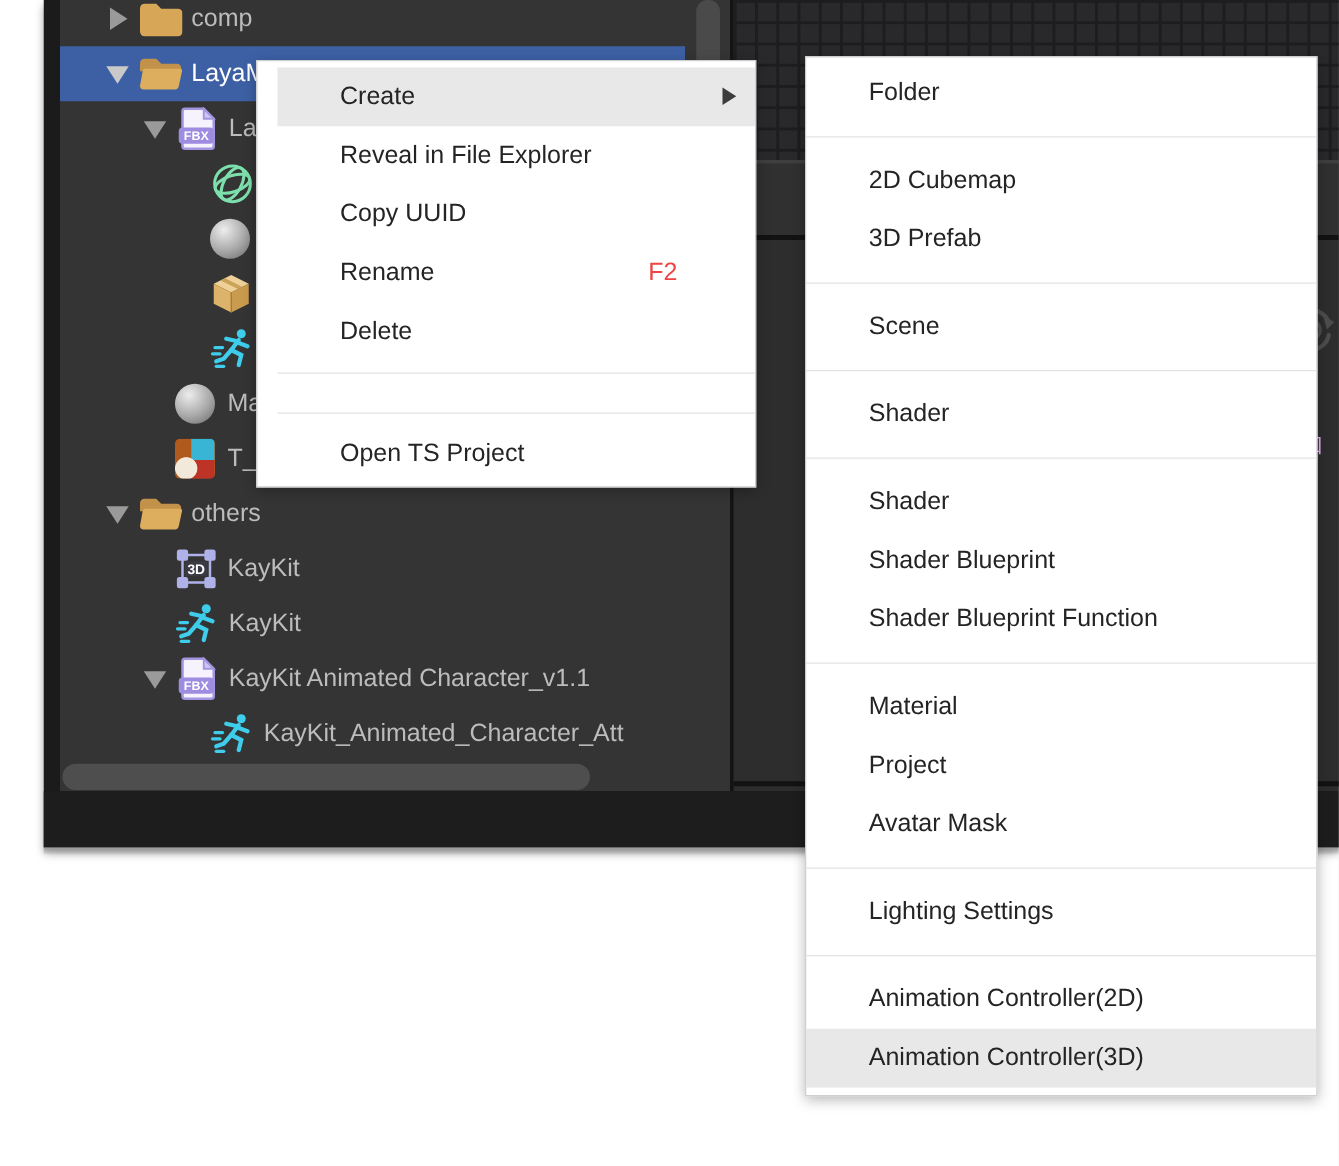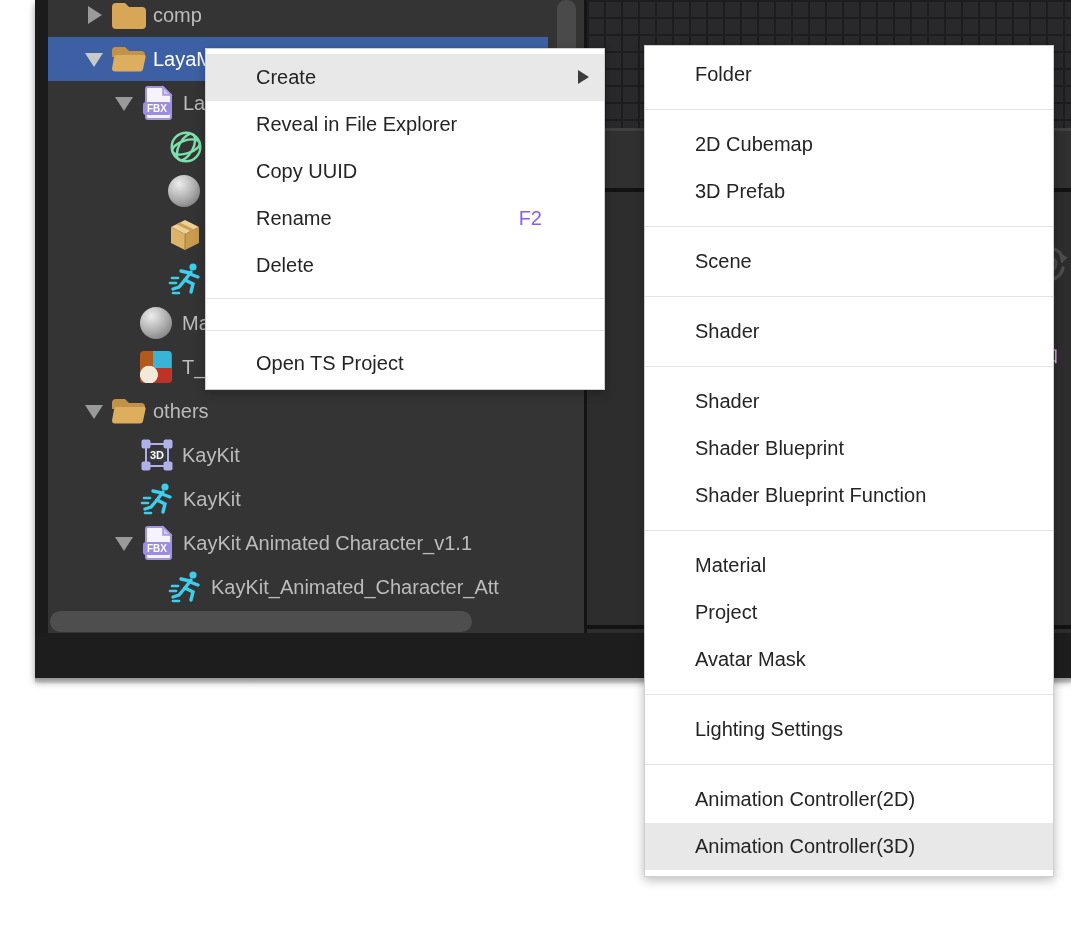--- a/index.html
+++ b/index.html
@@ -58,27 +58,27 @@
   .rp-toolbar { height:57px; background:#303030; }
   .rp-line2 { height:4px; background:#121212; }
   .rp-lower { position:relative; height:437px; background:#2d2d2d; border-bottom:4px solid #121212; }
   .loop-wrap { position:absolute; left:438px; top:48px; }
   .clipped-cn { position:absolute; left:430px; top:152px; color:#f0abfc; font-size:19px; }
 
   .bottom-strip { position:absolute; left:0; top:633px; width:100%; height:45px; background:#1d1d1d; }
 
   
   .menu { position:absolute; background:#ffffff; border:1px solid #cfcfcf;
-          box-shadow:0 3px 10px rgba(0,0,0,.28); font-size:20px; color:#242424; }
+          box-shadow:0 3px 10px rgba(0,0,0,.28); font-size:20px; color:#242424;padding-left:16px; }
   .menu1 { left:205px; top:48px; width:400px; height:342px; padding-top:5px; z-index:10; }
   .menu2 { left:606px; top:45px; width:410px; padding:5px 0 6px 0; z-index:11;margin-left:38px; }
   .mitem { position:relative; height:47px; line-height:47px; padding-left:50px;
            white-space:nowrap; cursor:default; }
   .mitem.hl { background:#e8e8e8; }
-  .mshortcut { position:absolute; right:62px; top:0; color:#8b5cf6; }
+  .mshortcut { position:absolute; right:62px; top:0; color:#ef4444; }
   .subarrow { position:absolute; right:15px; top:16px; width:0; height:0;
               border-left:11px solid #3c3c3c; border-top:7px solid transparent;
               border-bottom:7px solid transparent; }
   .msep { height:1px; background:#e3e3e3; margin:9px 0; }
   .msep2 { height:1px; background:#e3e3e3; margin:11px 0; }
   .mgap { height:13px; }
 
   .shadow-under { position:absolute; left:35px; top:678px; width:1036px; height:6px;
                   background:linear-gradient(#9a9a9a, rgba(255,255,255,0)); }
 </style>

